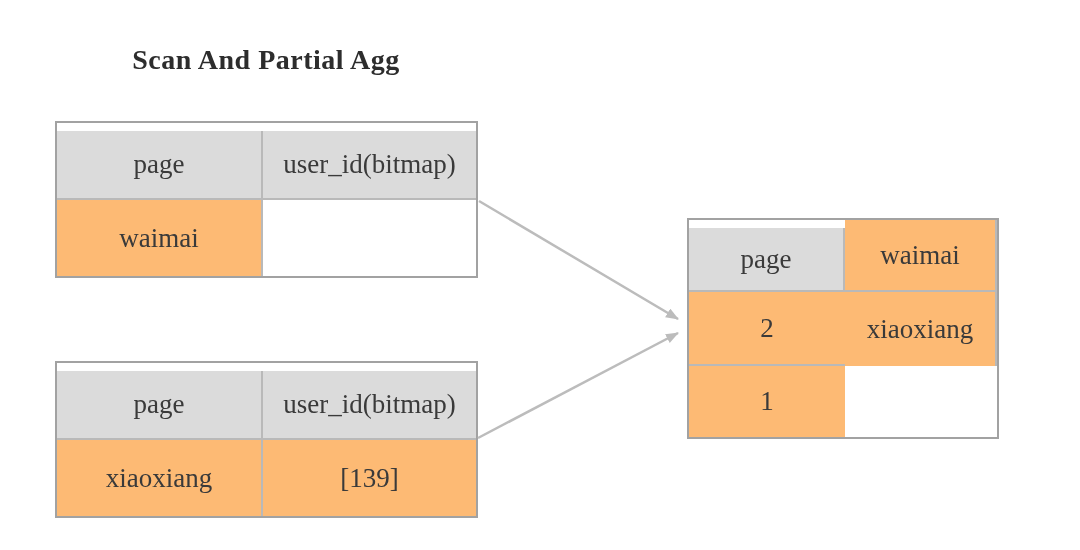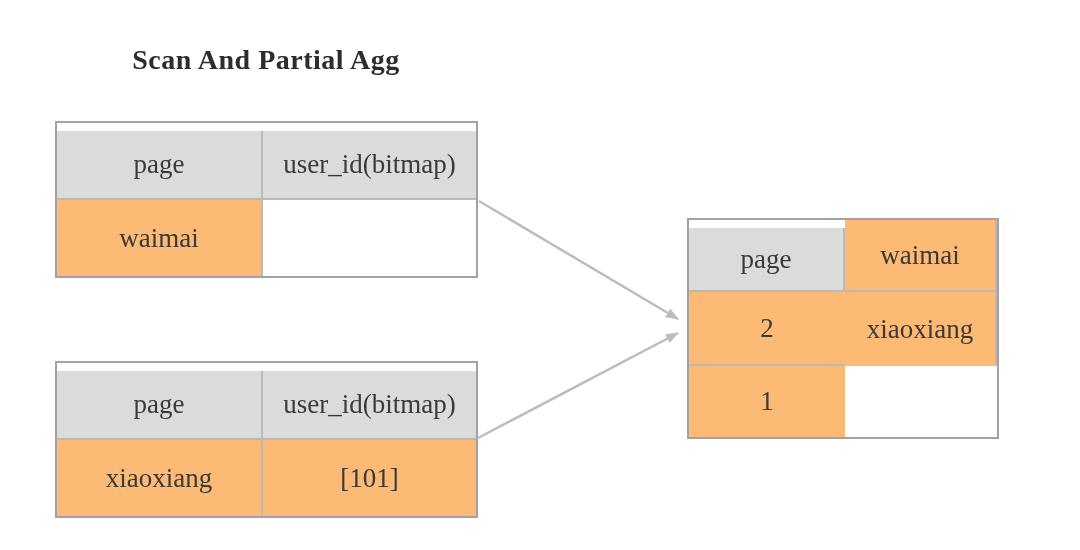--- a/index.html
+++ b/index.html
@@ -66,21 +66,21 @@
   <div class="tbl" id="scan-table-1">
     <div class="cell hdr">page</div>
     <div class="cell hdr last-col">user_id(bitmap)</div>
     <div class="cell last-row">waimai</div>
   </div>
 
   <div class="tbl" id="scan-table-2">
     <div class="cell hdr">page</div>
     <div class="cell hdr last-col">user_id(bitmap)</div>
     <div class="cell last-row">xiaoxiang</div>
-    <div class="cell last-col last-row">[101]</div>
+    <div class="cell last-col last-row">[139]</div>
   </div>
 
   <div class="tbl" id="merge-table">
     <div class="cell hdr">page</div>
     <div class="cell">waimai</div>
     <div class="cell last-col">2</div>
     <div class="cell last-row">xiaoxiang</div>
     <div class="cell last-col last-row">1</div>
   </div>
 

